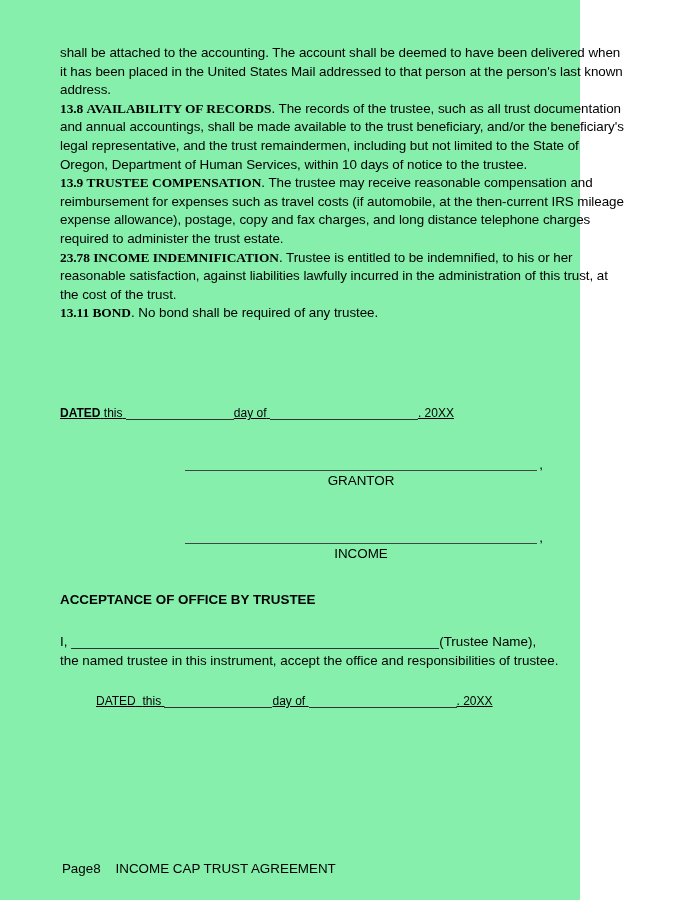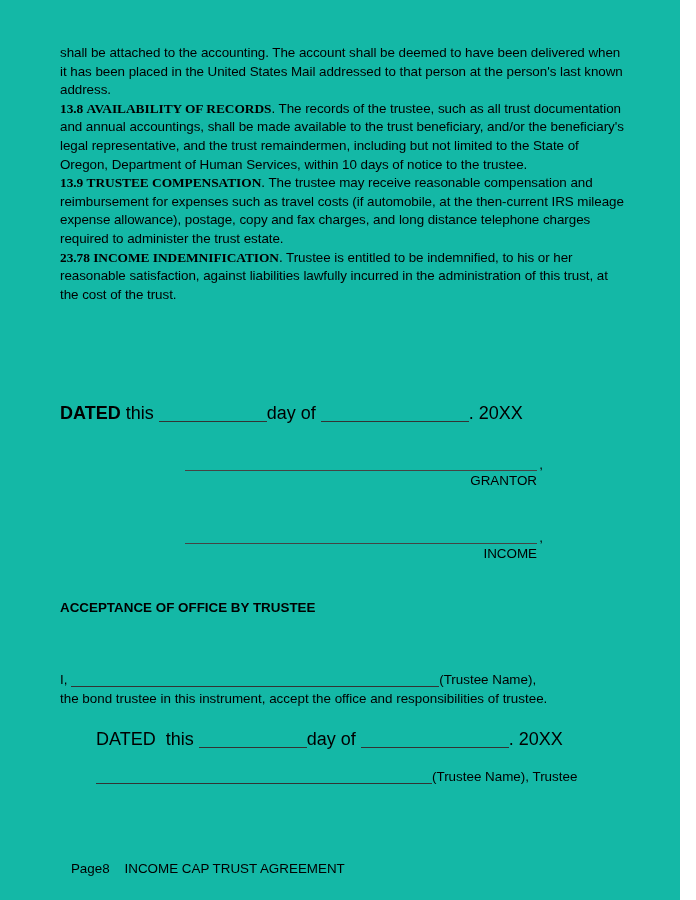--- a/index.html
+++ b/index.html
@@ -12,23 +12,23 @@
     width: 696px;
     height: 900px;
     position: relative;
     font-family: "Liberation Sans", sans-serif;
     color: #000000;
     overflow: hidden;
   }
   .page {
     position: absolute;
     top: 0; left: 0;
-    width: 680px;
+    width: 580px;
     height: 900px;
-    background: #14b8a6;
+    background: #86efac;
   }
   .content {
     position: absolute;
     left: 60px;
     top: 44px;
     width: 566px;
   }
   p.para {
     margin: 0 0 0 0;
     font-size: 13.4px;
@@ -43,21 +43,22 @@
   .sig-area {
     position: absolute;
     left: 60px;
     top: 404px;
     width: 576px;
     font-size: 13.4px;
     line-height: 18.6px;
   }
   .dated-line {
     white-space: nowrap;
-    font-size: 18px;
+    font-size: 12px;
+    text-decoration: underline;
   }
   .dated-line.bold-dated .kw { font-weight: bold; }
   .rule {
     display: inline-block;
     border-bottom: 1px solid #333;
     vertical-align: -3px;
     height: 12px;
   }
   .rule-day   { width: 108px; }
   .rule-month { width: 148px; }
@@ -79,21 +80,21 @@
   }
   .sigline .comma {
     position: absolute;
     right: -6px;
     top: -11px;
     font-size: 13.4px;
     line-height: 13px;
   }
   .sigline .role {
     display: block;
-    text-align: right;
+    text-align: center;
     font-size: 13.4px;
     line-height: 18px;
     padding-top: 1px;
     width: 352px;
   }
 
   .section-head {
     font-weight: bold;
     font-size: 13.4px;
     line-height: 18.6px;
@@ -106,21 +107,21 @@
   .rule-name-long { width: 368px; }
   .accept-sub {
     font-size: 13.4px;
     line-height: 18.6px;
   }
   .indent-block { margin-left: 36px; }
   .rule-trustee-final { width: 336px; }
 
   .footer {
     position: absolute;
-    left: 56px;
+    left: 47px;
     top: 842px;
     font-size: 13.4px;
     line-height: 18px;
     white-space: pre;
   }
 </style>
 </head>
 <body>
 
 <div class="page">
@@ -136,20 +137,23 @@
     </p>
 
     <p class="para gap-para">
       <span class="lbl">13.9</span><span class="lbl">&nbsp;</span><span class="lbl">TRUSTEE COMPENSATION</span><span>. The trustee may receive reasonable compensation and reimbursement for expenses such as travel costs (if automobile, at the then-current IRS mileage expense allowance), postage, copy and fax charges, and long distance telephone charges required to administer the trust estate.</span>
     </p>
 
     <p class="para gap-para">
       <span class="lbl">23.78</span><span class="lbl">&nbsp;</span><span class="lbl">INCOME INDEMNIFICATION</span><span>. Trustee is entitled to be indemnified, to his or her reasonable satisfaction, against liabilities lawfully incurred in the administration of this trust, at the cost of the trust.</span>
     </p>
 
+    <p class="para gap-para">
+      <span class="lbl">13.11</span><span class="lbl">&nbsp;</span><span class="lbl">BOND</span><span>. No bond shall be required of any trustee.</span>
+    </p>
 
   </div>
 
   <div class="sig-area">
 
     <div class="dated-line bold-dated">
       <span class="kw">DATED</span><span class="kw">&nbsp;</span><span>this</span>&nbsp;<span class="rule rule-day"></span><span>day of</span>&nbsp;<span class="rule rule-month"></span><span>. 20XX</span>
     </div>
 
     <div class="sigline-block" style="margin-top:46px;">
@@ -161,36 +165,33 @@
     </div>
 
     <div class="sigline-block" style="margin-top:52px;">
       <div class="sigline">
         <span class="bar"></span>
         <span class="comma">,</span>
         <span class="role">INCOME</span>
       </div>
     </div>
 
-    <div class="section-head" style="margin-top:36px;">ACCEPTANCE OF OFFICE BY TRUSTEE</div>
+    <div class="section-head" style="margin-top:28px;">ACCEPTANCE OF OFFICE BY TRUSTEE</div>
 
-    <div class="accept-line" style="margin-top:54px;">
+    <div class="accept-line" style="margin-top:24px;">
       <span>I, </span><span class="rule rule-name-long"></span><span>(Trustee Name),</span>
     </div>
 
-    <div class="accept-sub">the bond trustee in this instrument, accept the office and responsibilities of trustee.</div>
+    <div class="accept-sub">the named trustee in this instrument, accept the office and responsibilities of trustee.</div>
 
     <div class="indent-block" style="margin-top:22px;">
       <div class="dated-line">
         <span>DATED</span>&nbsp;&nbsp;<span>this</span>&nbsp;<span class="rule rule-day"></span><span>day of</span>&nbsp;<span class="rule rule-month"></span><span>. 20XX</span>
       </div>
 
-      <div class="accept-line" style="margin-top:19px;">
-        <span class="rule rule-trustee-final"></span><span>(Trustee Name), Trustee</span>
-      </div>
     </div>
 
   </div>
 
   <div class="footer">
     <span>Page8</span><span>    </span><span>INCOME CAP TRUST AGREEMENT</span>
   </div>
 
 </div>
 

